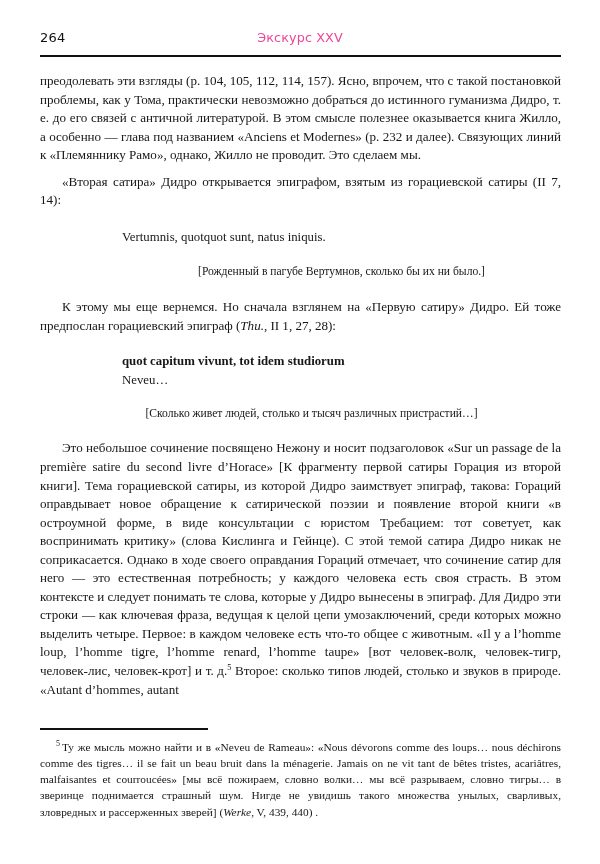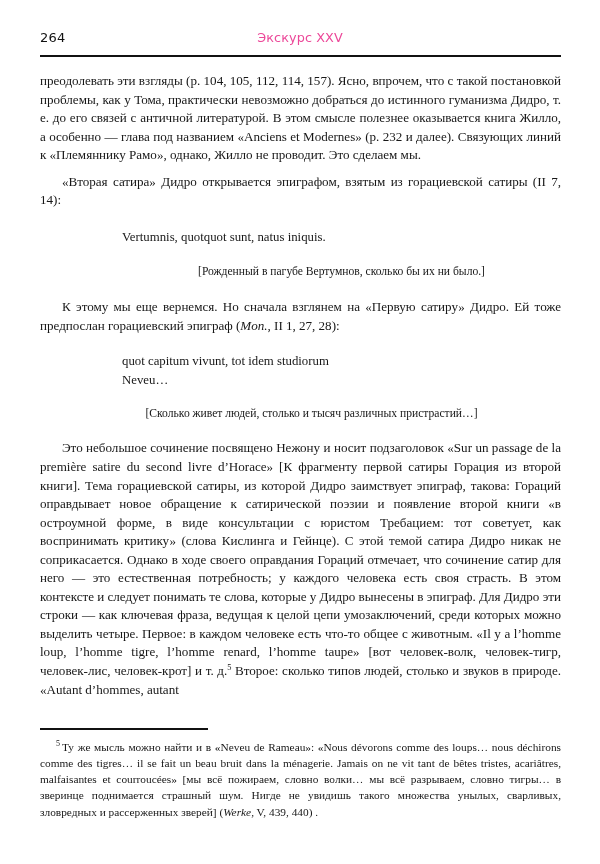--- a/index.html
+++ b/index.html
@@ -92,20 +92,21 @@
     font-size: 12.8px;
     line-height: 18.5px;
     text-align: left;
   }
   .verse-block {
     margin-top: 18px;
     margin-bottom: 8px;
   }
   .verse-block2 {
     margin-top: 17px;
+    font-weight: bold;
   }
 
   
   .gloss {
     margin: 0;
     font-size: 11.6px;
     line-height: 17px;
     text-align: center;
   }
   .gloss-1 {
@@ -166,21 +167,21 @@
   <div class="column">
 
     <p class="body">преодолевать эти взгляды (p. 104, 105, 112, 114, 157). Ясно, впрочем, что с такой постановкой проблемы, как у Тома, практически невозможно добраться до истинного гуманизма Дидро, т. е. до его связей с античной литературой. В этом смысле полезнее оказывается книга Жилло, а особенно — глава под названием «Anciens et Modernes» (p. 232 и далее). Связующих линий к «Племяннику Рамо», однако, Жилло не проводит. Это сделаем мы.</p>
 
     <p class="body indent gap-before">«Вторая сатира» Дидро открывается эпиграфом, взятым из горациевской сатиры (II 7, 14):</p>
 
     <p class="verse verse-block">Vertumnis, quotquot sunt, natus iniquis.</p>
 
     <p class="gloss gloss-1">[Рожденный в пагубе Вертумнов, сколько бы их ни было.]</p>
 
-    <p class="body indent gap-before" style="margin-top:18px;"><span>К этому мы еще вернемся. Но сначала взглянем на «Первую сатиру» Дидро. Ей тоже предпослан горациевский эпиграф (</span><em>Mon.</em><span>, II 1, 27, 28):</span></p>
+    <p class="body indent gap-before" style="margin-top:18px;"><span>К этому мы еще вернемся. Но сначала взглянем на «Первую сатиру» Дидро. Ей тоже предпослан горациевский эпиграф (</span><em>Thu.</em><span>, II 1, 27, 28):</span></p>
 
     <p class="verse verse-block2">quot capitum vivunt, tot idem studiorum</p>
     <p class="verse">Neveu…</p>
 
     <p class="gloss gloss-2">[Сколько живет людей, столько и тысяч различных пристрастий…]</p>
 
     <p class="body indent" style="margin-top:17px;"><span>Это небольшое сочинение посвящено Нежону и носит подзаголовок «Sur un passage de la première satire du second livre d’Horace» [К фрагменту первой сатиры Горация из второй книги]. Тема горациевской сатиры, из которой Дидро заимствует эпиграф, такова: Гораций оправдывает новое обращение к сатирической поэзии и появление второй книги «в остроумной форме, в виде консультации с юристом Требацием: тот советует, как воспринимать критику» (слова Кислинга и Гейнце). С этой темой сатира Дидро никак не соприкасается. Однако в ходе своего оправдания Гораций отмечает, что сочинение сатир для него — это естественная потребность; у каждого человека есть своя страсть. В этом контексте и следует понимать те слова, которые у Дидро вынесены в эпиграф. Для Дидро эти строки — как ключевая фраза, ведущая к целой цепи умозаключений, среди которых можно выделить четыре. Первое: в каждом человеке есть что-то общее с животным. «Il y a l’homme loup, l’homme tigre, l’homme renard, l’homme taupe» [вот человек-волк, человек-тигр, человек-лис, человек-крот] и т. д.</span><sup class="fn">5</sup><span> Второе: сколько типов людей, столько и звуков в природе. «Autant d’hommes, autant</span></p>
 
   </div>
 

